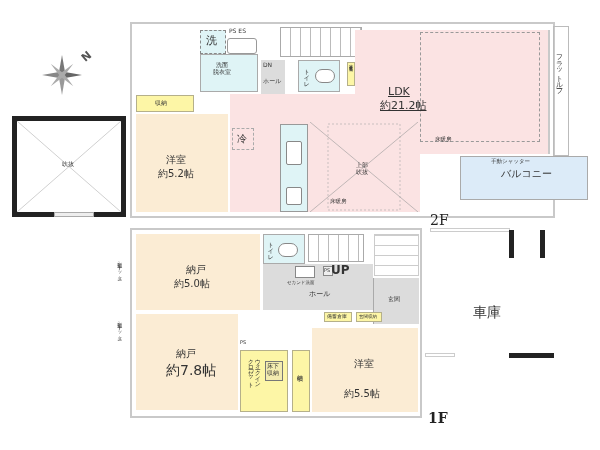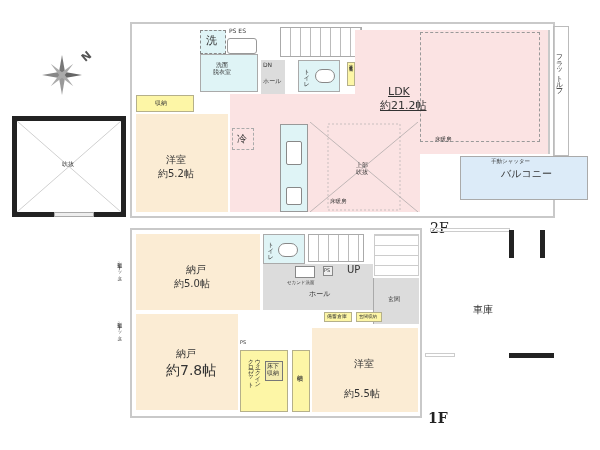--- a/index.html
+++ b/index.html
@@ -123,21 +123,21 @@
 
   <div class="abs" style="left:423px;top:4px;width:16px;height:130px;border:1px solid #bbb;">
     <span class="lbl vert" style="left:1px;top:22px;font-size:7px;">フラットルーフ</span>
   </div>
 
   <div class="abs blue" style="left:290px;top:134px;width:128px;height:44px;border:1px solid #aaa;margin-left:40px;">
     <span class="lbl tiny" style="left:30px;top:1px;font-size:5.5px;">手動シャッター</span>
     <span class="lbl" style="left:40px;top:11px;font-size:10px;">バルコニー</span>
   </div>
 </div>
-<span class="floorlabel" style="left:430px;top:220px;">2F</span>
+<span class="floorlabel" style="left:430px;top:212px;">2F</span>
 
 <div class="abs" style="left:130px;top:228px;width:295px;height:192px;">
   <div class="abs wall" style="left:0;top:0;width:292px;height:190px;background:#fff;"></div>
 
   <div class="abs beige" style="left:6px;top:6px;width:124px;height:76px;">
     <span class="lbl" style="left:50px;top:30px;font-size:10px;">納戸</span>
     <span class="lbl" style="left:38px;top:44px;font-size:10px;">約5.0帖</span>
   </div>
   <span class="lbl vert" style="left:-14px;top:32px;font-size:5px;">手動シャッター</span>
 
@@ -153,21 +153,21 @@
   </div>
 
   <div class="abs" style="left:178px;top:6px;width:56px;height:28px;border:1px solid #aaa;background:repeating-linear-gradient(90deg,#fff 0 9px,#bbb 9px 10px);"></div>
 
   <div class="abs grey" style="left:133px;top:36px;width:110px;height:46px;">
     <div class="abs" style="left:32px;top:2px;width:20px;height:12px;border:1px solid #888;background:#fff;"></div>
     <span class="lbl" style="left:24px;top:16px;font-size:4.5px;">セカンド洗面</span>
     <div class="abs" style="left:60px;top:2px;width:10px;height:10px;border:1px solid #888;background:#eee;">
       <span class="lbl" style="left:0;top:1px;font-size:5px;">PS</span>
     </div>
-    <span class="lbl tiny" style="left:84px;top:0px;font-size:10px;">UP</span>
+    <span class="lbl tiny" style="left:68px;top:0px;font-size:12px;font-weight:bold;">UP</span>
     <span class="lbl tiny" style="left:46px;top:26px;font-size:7px;">ホール</span>
   </div>
 
   <div class="abs grey" style="left:243px;top:50px;width:46px;height:46px;border-left:1px solid #aaa;">
     <span class="lbl tiny" style="left:14px;top:18px;font-size:6px;">玄関</span>
   </div>
   <div class="abs" style="left:244px;top:6px;width:45px;height:42px;background:repeating-linear-gradient(0deg,#fff 0 9px,#ccc 9px 10px),#fff;border:1px solid #ccc;"></div>
 
   <div class="abs yellow" style="left:194px;top:84px;width:28px;height:10px;">
     <span class="lbl" style="left:2px;top:1px;font-size:5px;">備蓄倉庫</span>
@@ -198,14 +198,14 @@
   </div>
 </div>
 <span class="floorlabel" style="left:428px;top:410px;font-weight:bold;">1F</span>
 
 <div class="abs" style="left:425px;top:228px;width:160px;height:180px;">
   <div class="abs" style="left:5px;top:0;width:80px;height:4px;border:1px solid #ccc;"></div>
   <div class="abs" style="left:84px;top:2px;width:5px;height:28px;background:#222;"></div>
   <div class="abs" style="left:115px;top:2px;width:5px;height:28px;background:#222;"></div>
   <div class="abs" style="left:84px;top:125px;width:45px;height:5px;background:#222;"></div>
   <div class="abs" style="left:0;top:125px;width:30px;height:4px;border:1px solid #ccc;"></div>
-  <span class="lbl" style="left:48px;top:76px;font-size:10px;">車庫</span>
+  <span class="lbl" style="left:48px;top:76px;font-size:14px;">車庫</span>
 </div>
 
 </body></html>

